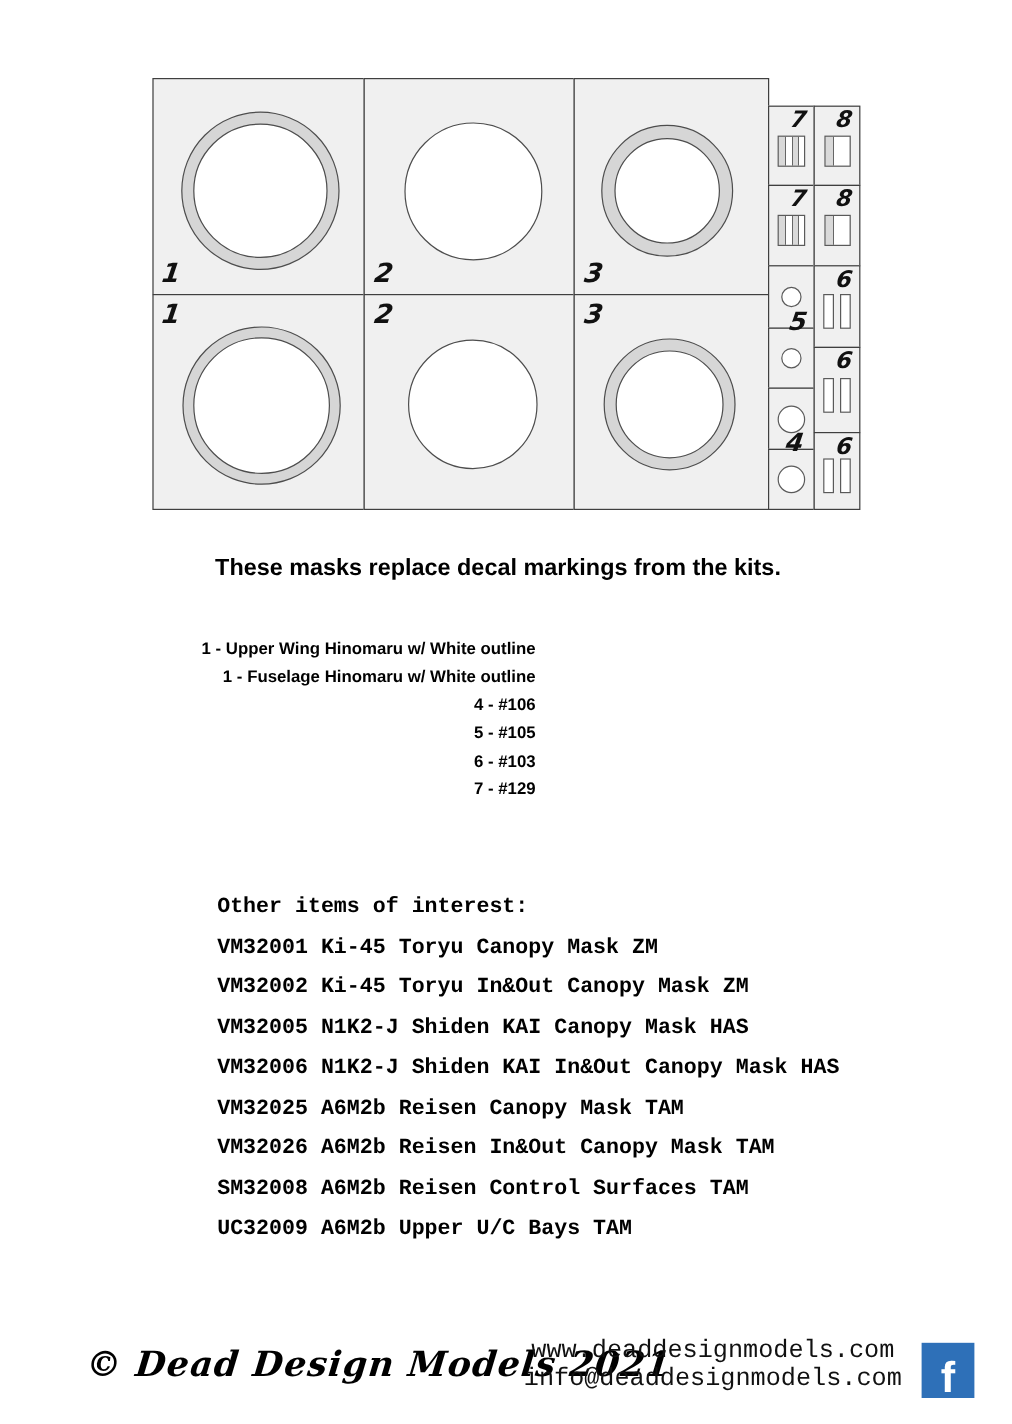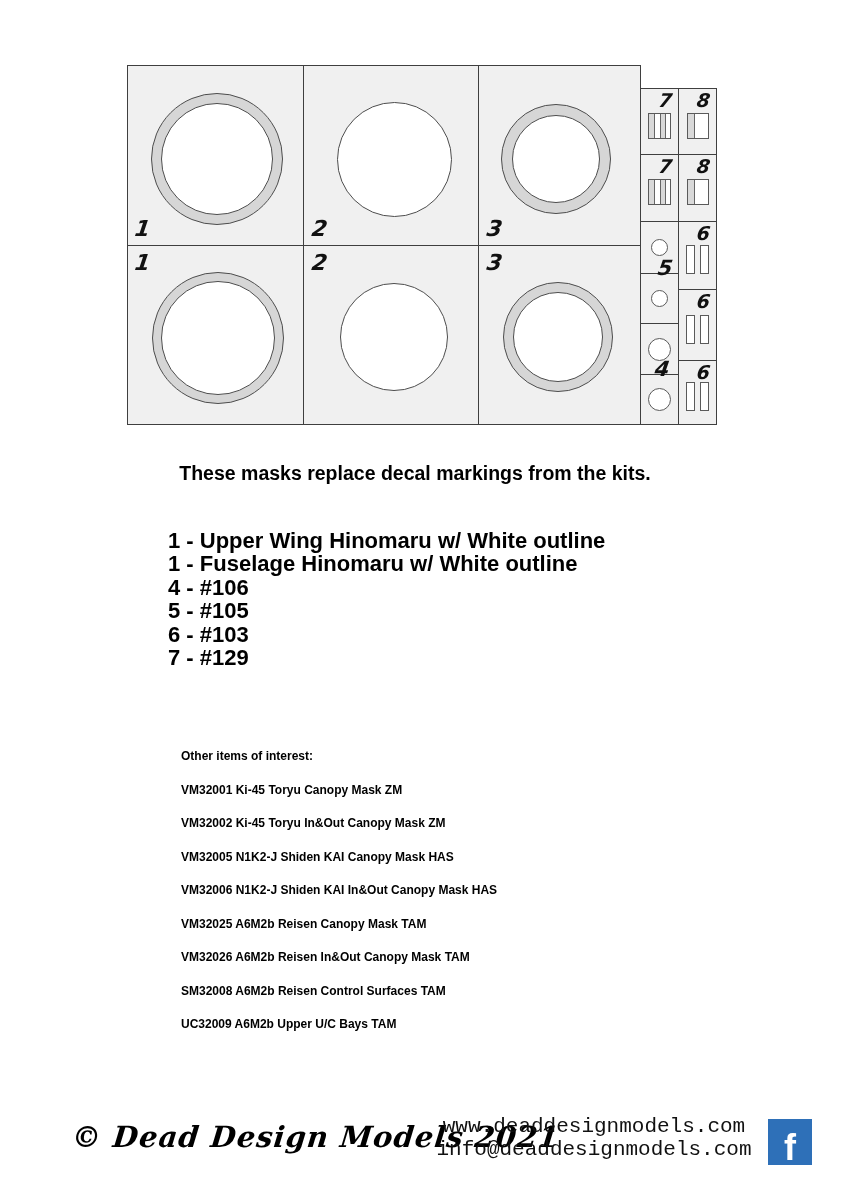--- a/index.html
+++ b/index.html
@@ -36,24 +36,24 @@
   .icon6{display:flex;gap:5px;}
   .icon6 i{display:block;width:7px;height:27px;border:1px solid #5a5a5a;background:#fff;}
   .dot{border-radius:50%;background:#fff;border:1px solid #5a5a5a;}
   .cell-center{display:flex;align-items:center;justify-content:center;}
   .corner-label{position:absolute;font-size:19px;}
   
   .heading{
     left:110px;top:461px;width:610px;text-align:center;
     font-size:19.5px;font-weight:bold;line-height:25px;
   }
-  .legend{left:168px;top:529px;font-size:22px;font-weight:bold;line-height:23.4px;}
+  .legend{left:168px;top:529px;font-size:14px;font-weight:bold;line-height:23.4px;text-align:right;}
   .other{
-    left:181px;top:746px;font-family:Liberation Sans, sans-serif;
-    font-size:12px;font-weight:bold;
+    left:181px;top:746px;font-family:Liberation Mono, monospace;
+    font-size:18px;font-weight:bold;
   }
   .other div{height:20px;line-height:20px;margin-bottom:13.5px;white-space:pre;}
   
   .copyright{
     left:72px;top:1120px;font-family:"DejaVu Serif", serif;
     font-style:italic;font-weight:bold;font-size:29px;transform:skewX(-6deg);
     letter-spacing:1px;
   }
   .urls{
     left:430px;top:1116px;width:328px;text-align:center;

